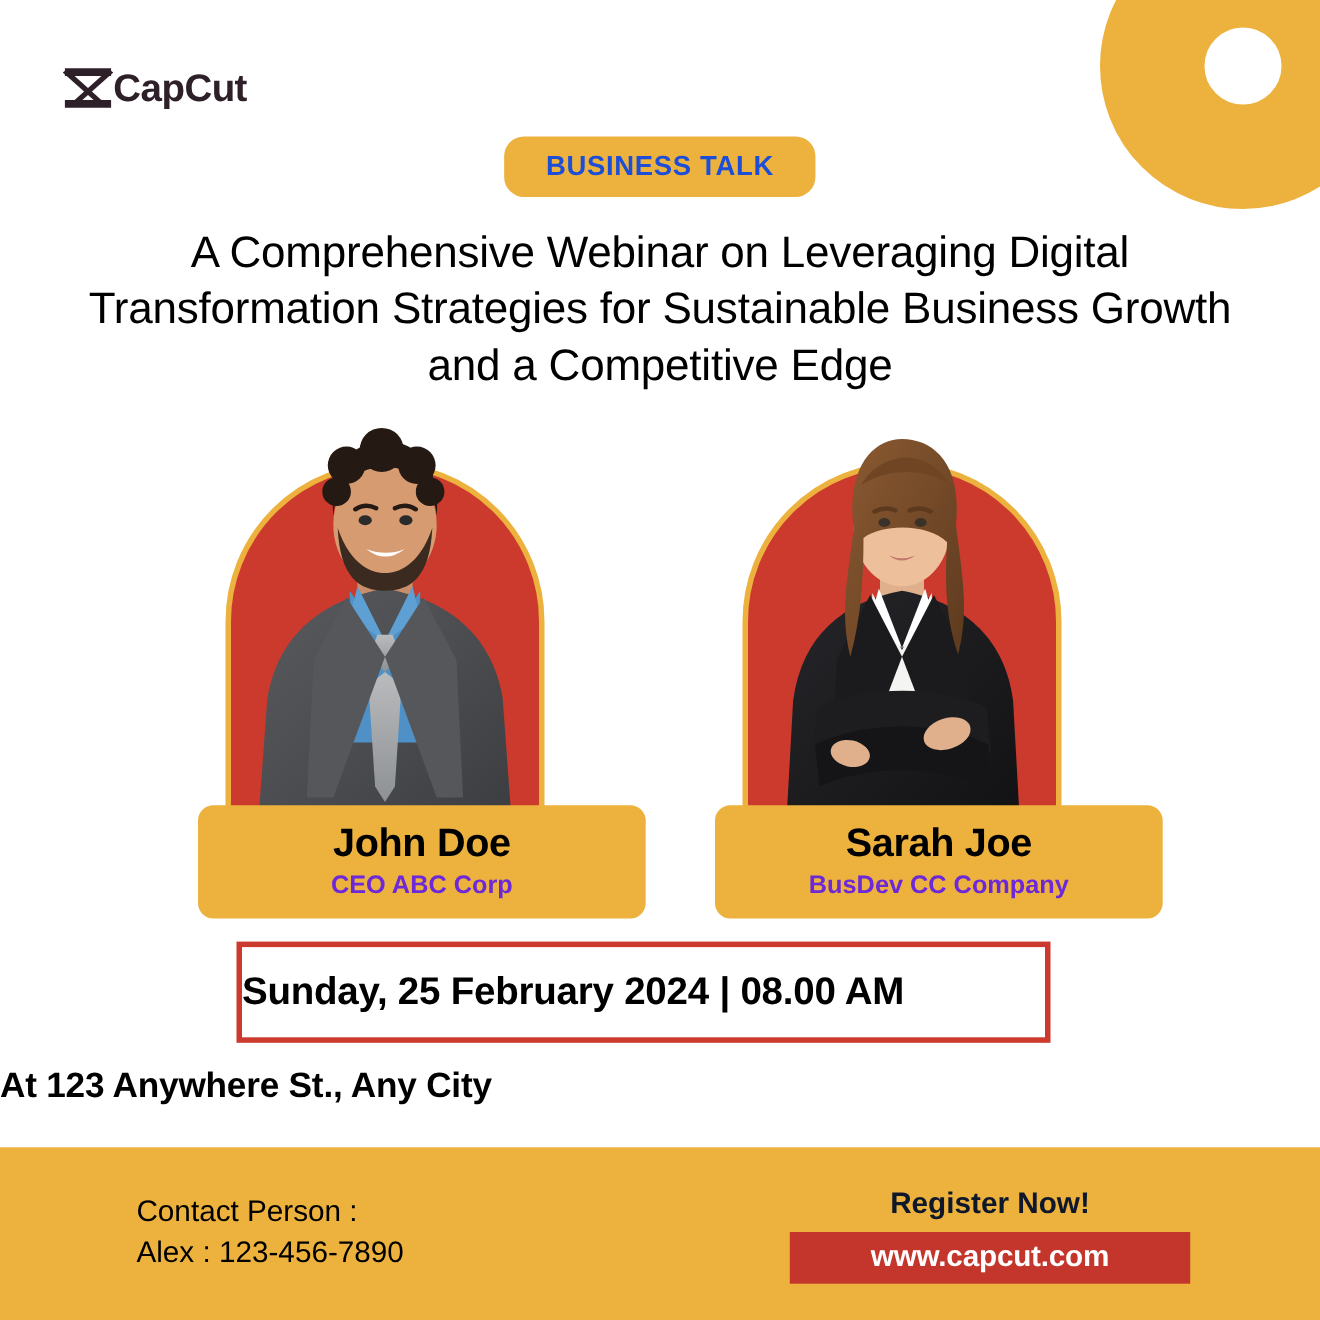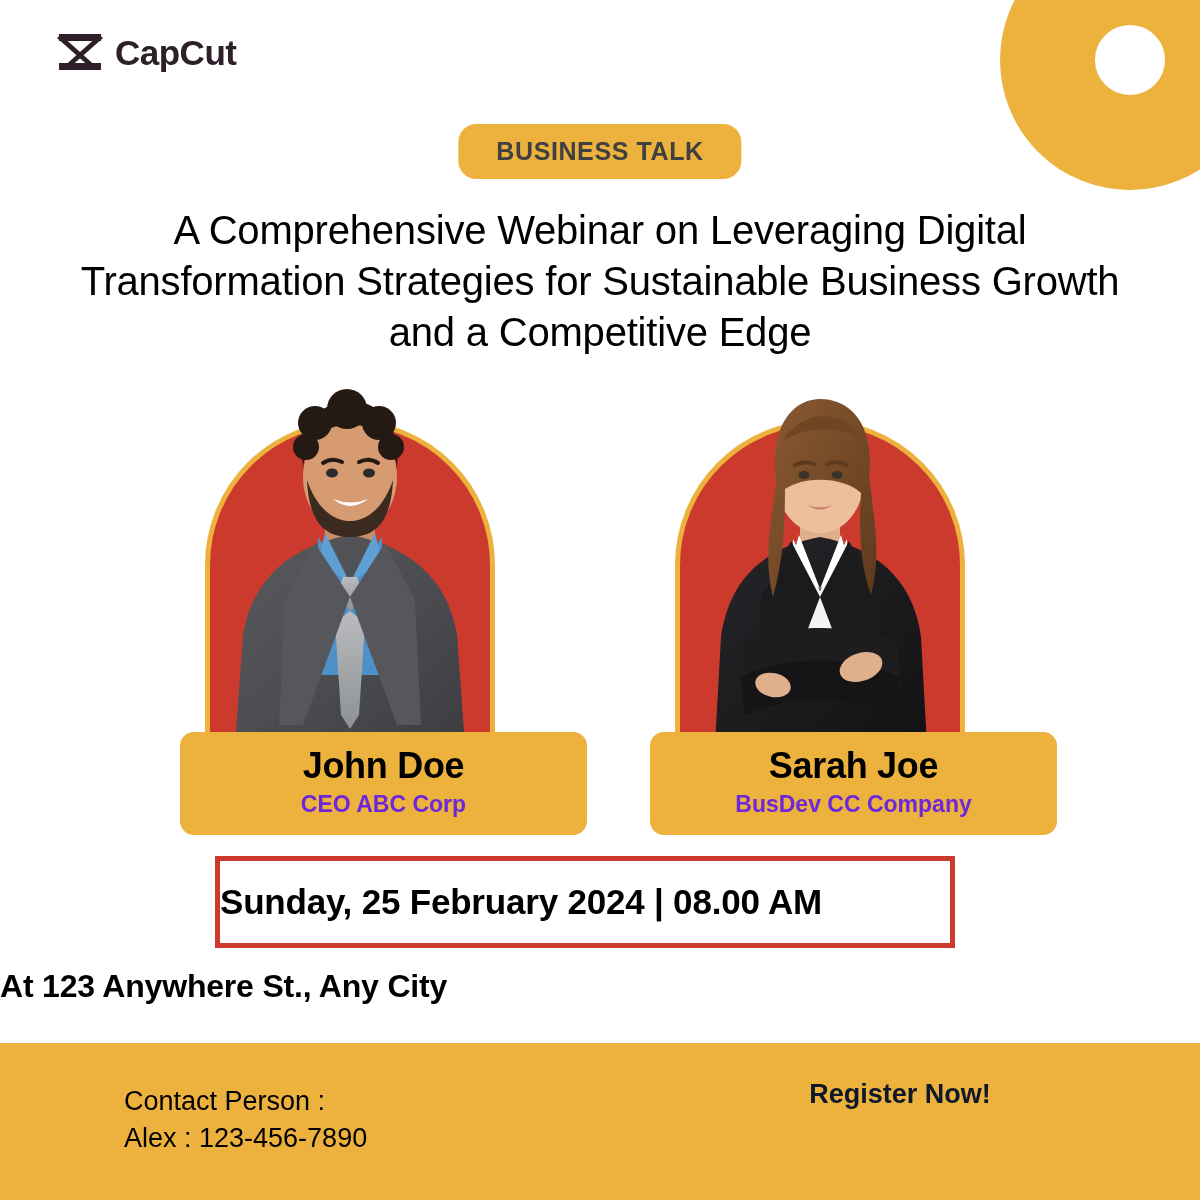--- a/index.html
+++ b/index.html
@@ -28,25 +28,24 @@
     width: 260px;
     height: 260px;
     border-radius: 50%;
     border: 95px solid #ECB23D;
     pointer-events: none;
   }
 
   
   .brand {
     position: absolute;
-    top: 32px;
+    top: 60px;
     left: 57px;
     display: flex;
     align-items: center;
-    gap: 12px;
   }
   .brand-mark { width: 46px; height: 40px; display: block; }
   .brand-name {
     font-size: 35px;
     font-weight: bold;
     color: #2E2028;
     letter-spacing: -0.5px;
     line-height: 1;
   }
 
@@ -55,21 +54,21 @@
     position: absolute;
     top: 124px;
     left: 50%;
     transform: translateX(-50%);
     background: #ECB23D;
     border-radius: 18px;
     padding: 13px 38px;
     font-size: 25px;
     font-weight: bold;
     letter-spacing: 0.6px;
-    color: #404040;
+    color: #1d4ed8;
     white-space: nowrap;
   }
 
   
   .headline {
     position: absolute;
     top: 205px;
     left: 60px;
     right: 60px;
     text-align: center;
@@ -365,16 +364,17 @@
 
   <div class="venue">At 123 Anywhere St., Any City</div>
 
   <div class="footer">
     <div class="contact-block">
       <div>Contact Person :</div>
       <div>Alex : 123-456-7890</div>
     </div>
     <div class="register-block">
       <div class="register-label">Register Now!</div>
+      <div class="register-url">www.capcut.com</div>
     </div>
   </div>
 
 </div>
 
 </body></html>

